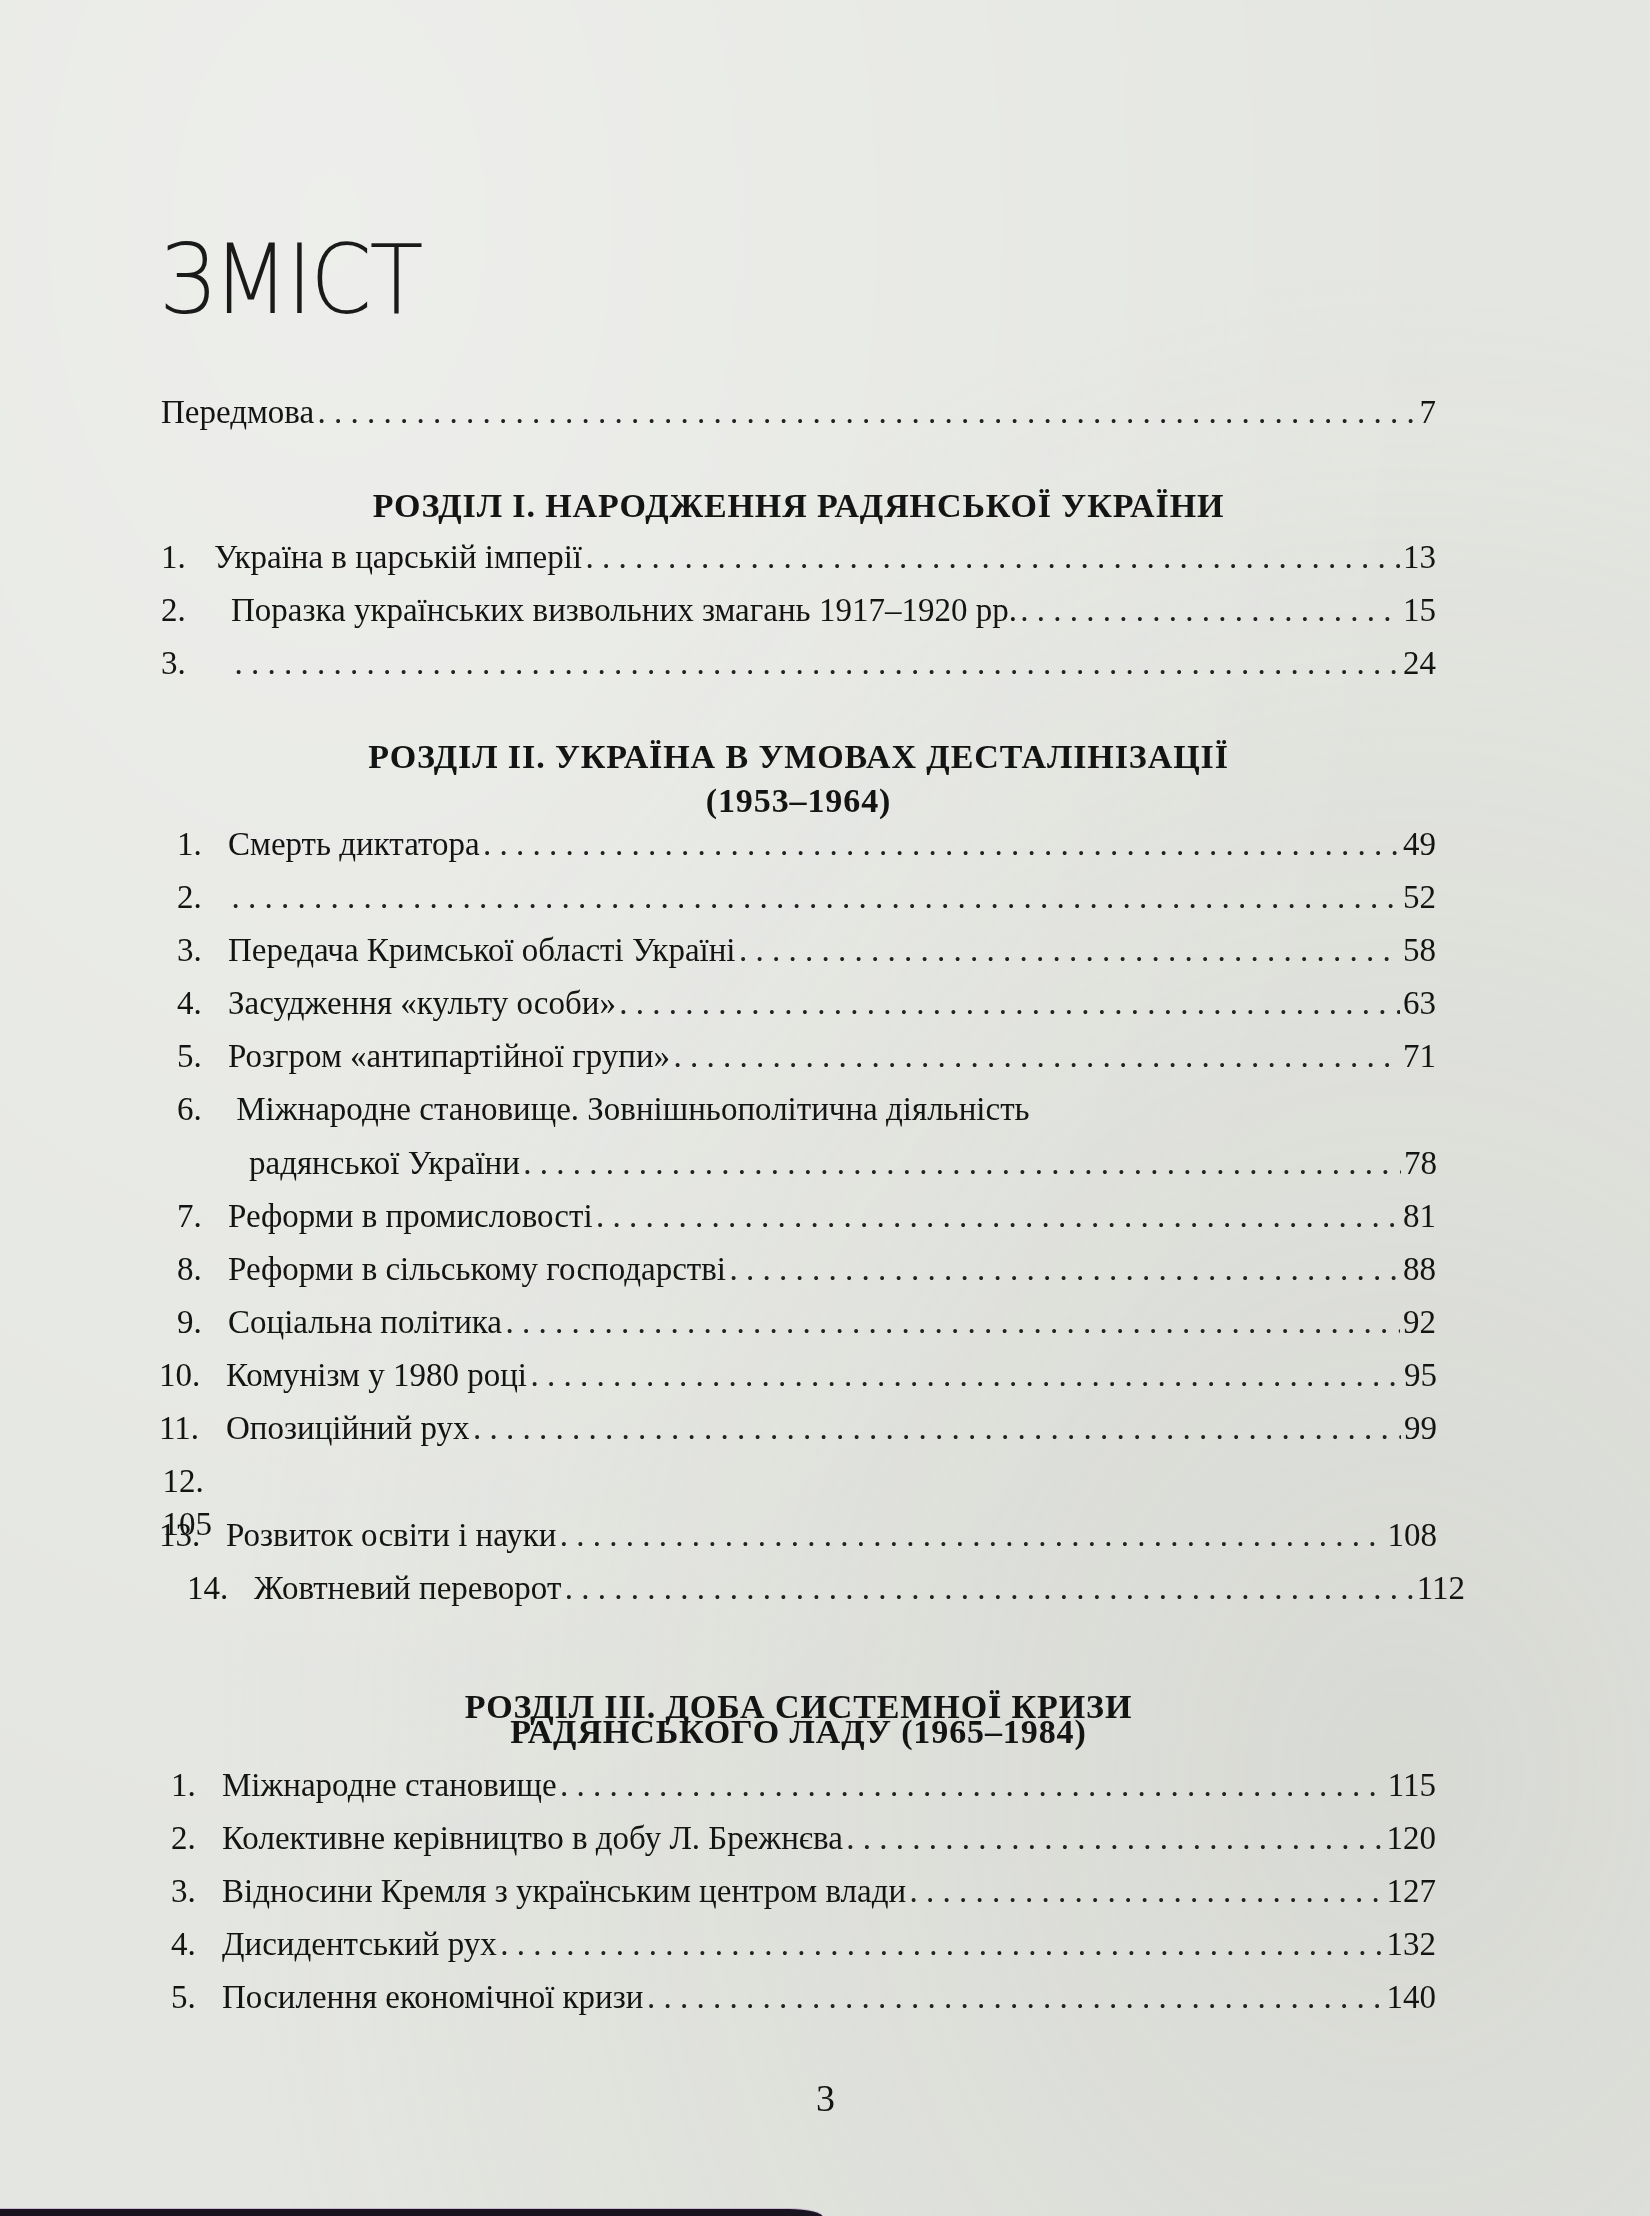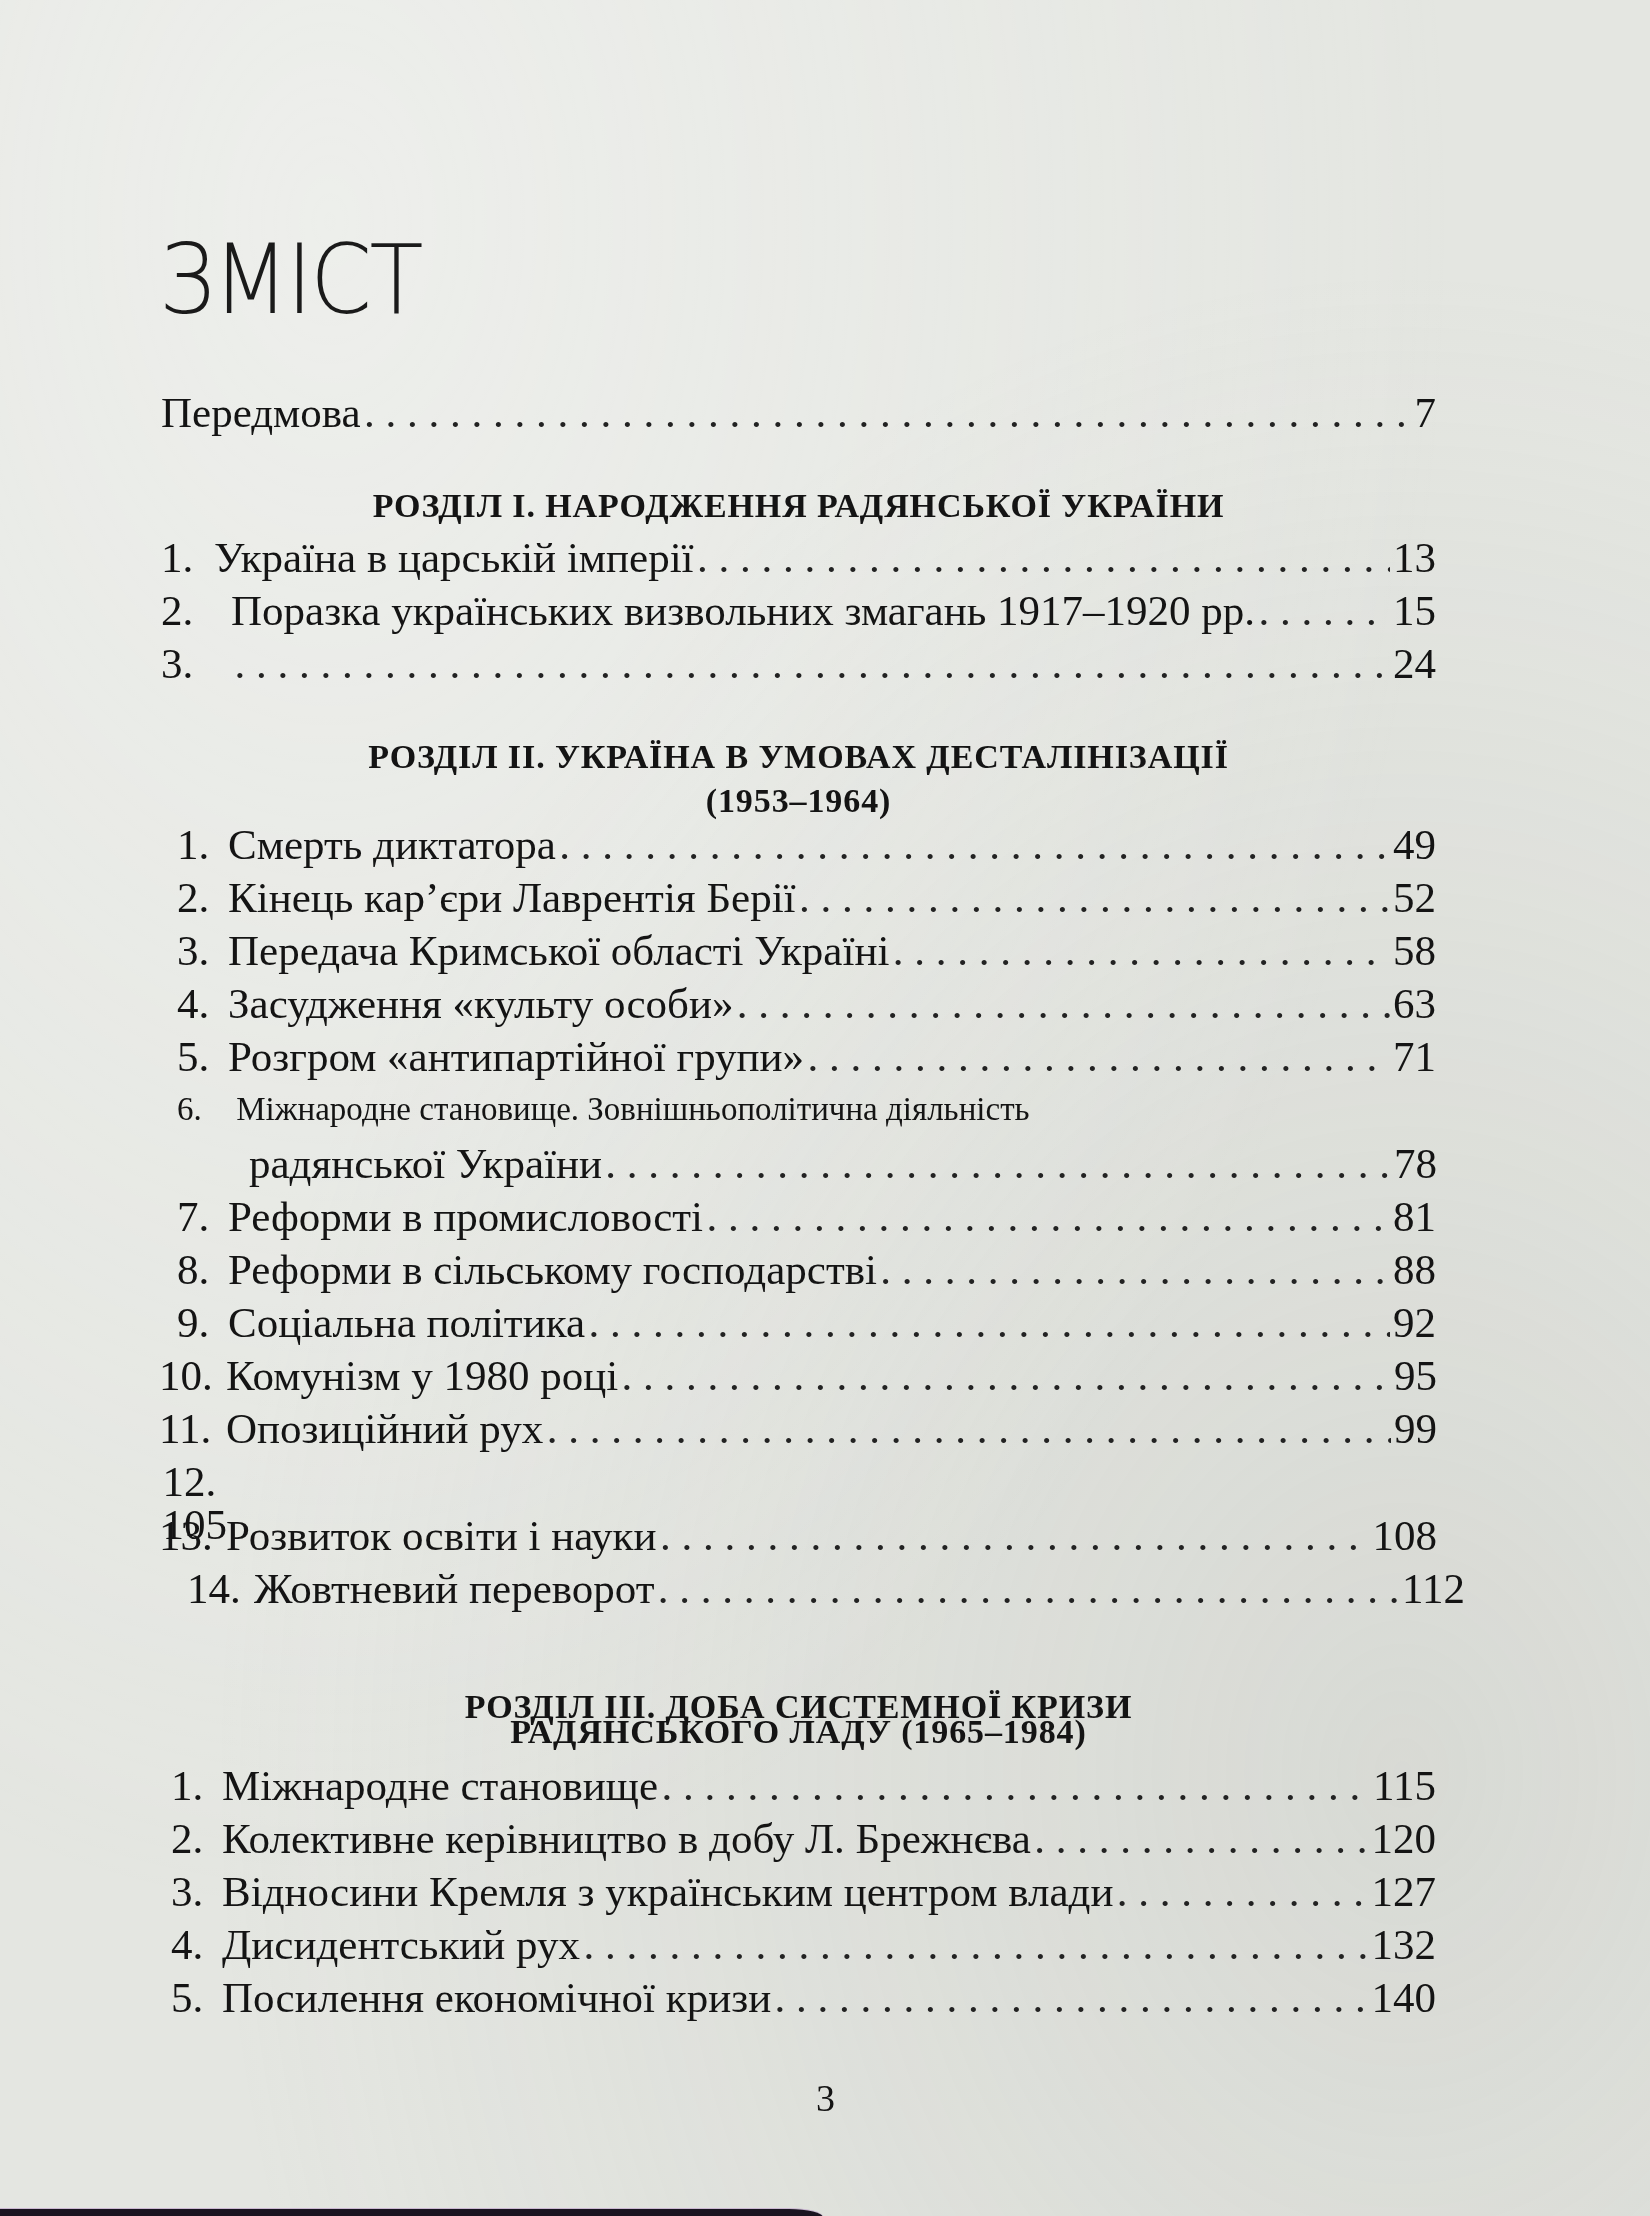--- a/index.html
+++ b/index.html
@@ -14,21 +14,21 @@
   }
   .page-title {
     position:absolute; left:159px; top:225px;
     font-family:"DejaVu Sans","Liberation Sans",sans-serif;
     font-weight:200; font-size:96px; line-height:111px;
     letter-spacing:-2.6px; color:#1a1a1a;
     transform:scaleX(0.92); transform-origin:left top;
   }
   .toc-row {
     position:absolute; left:161px; width:1275px; height:43px;
-    font-size:43px; line-height:43px; display:flex; align-items:baseline;
+    font-size:33px; line-height:43px; display:flex; align-items:baseline;
     white-space:nowrap;
   }
   .toc-num { display:inline-block; flex:0 0 auto; }
   .toc-text { flex:0 0 auto; }
   .toc-leader {
     flex:1 1 auto; overflow:hidden; margin:0 3.4px;
     letter-spacing:5.1px; color:#222;
   }
   .toc-leader::before {
     content:". . . . . . . . . . . . . . . . . . . . . . . . . . . . . . . . . . . . . . . . . . . . . . . . . . . . . . . . . . . . . . . . . . . . . . . . . . . . . . . . . . . . . . . . . . . . .";
@@ -87,21 +87,20 @@
 <div class="section-heading" style="top:778px;">(1953–1964)</div>
 
 <div class="toc-row" style="top:823px; left:177px; width:1259px;">
   <span class="toc-num" style="width:51px;">1.</span>
   <span class="toc-text">Смерть диктатора</span>
   <span class="toc-leader"></span>
   <span class="toc-page">49</span>
 </div>
 <div class="toc-row" style="top:876px; left:177px; width:1259px;">
   <span class="toc-num" style="width:51px;">2.</span>
-  <span class="toc-text">Кінець кар’єри Лаврентія Берії</span>
   <span class="toc-leader"></span>
   <span class="toc-page">52</span>
 </div>
 <div class="toc-row" style="top:929px; left:177px; width:1259px;">
   <span class="toc-num" style="width:51px;">3.</span>
   <span class="toc-text">Передача Кримської області Україні</span>
   <span class="toc-leader"></span>
   <span class="toc-page">58</span>
 </div>
 <div class="toc-row" style="top:982px; left:177px; width:1259px;">

